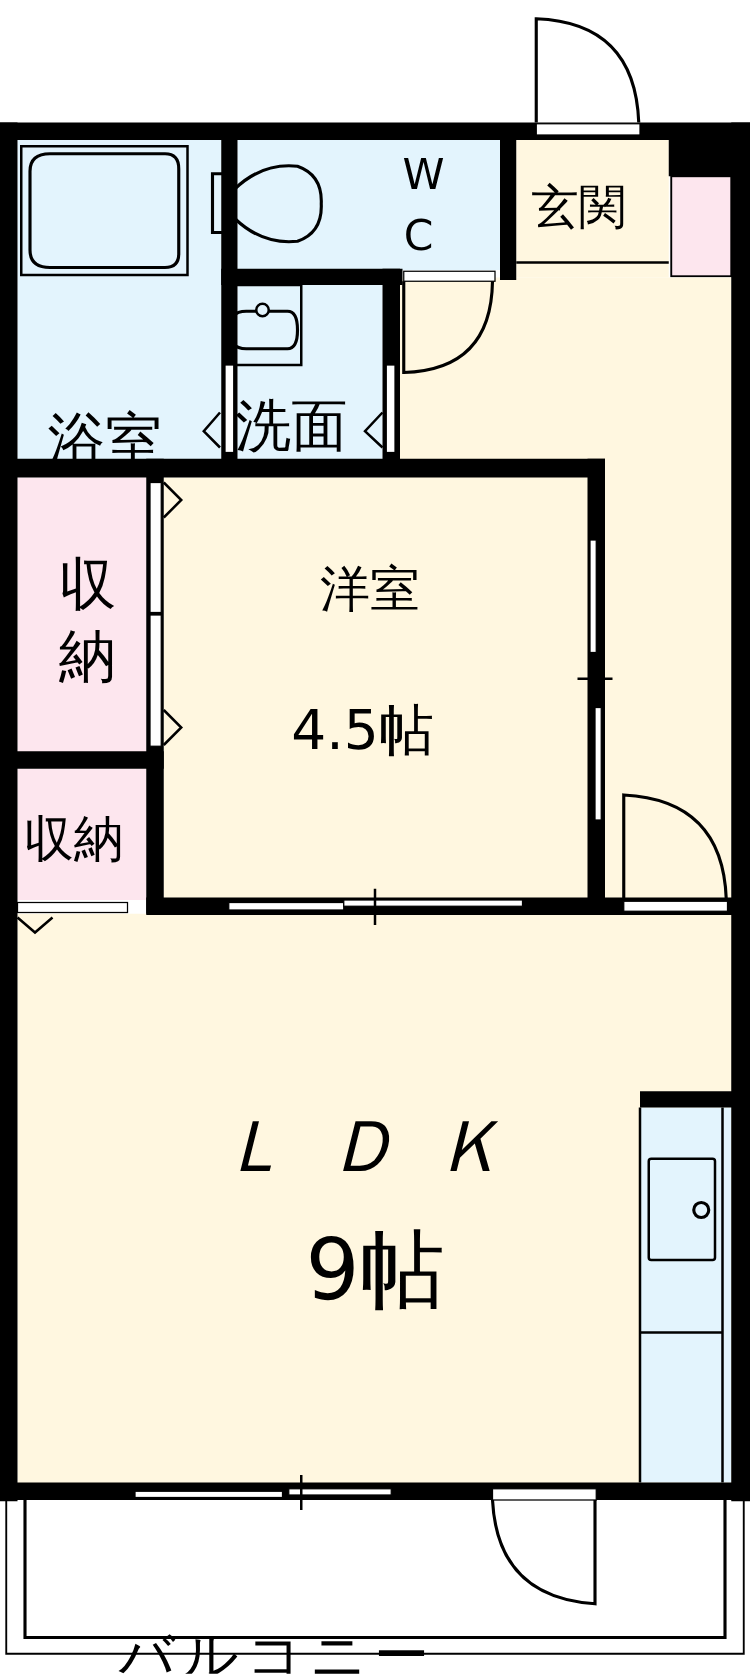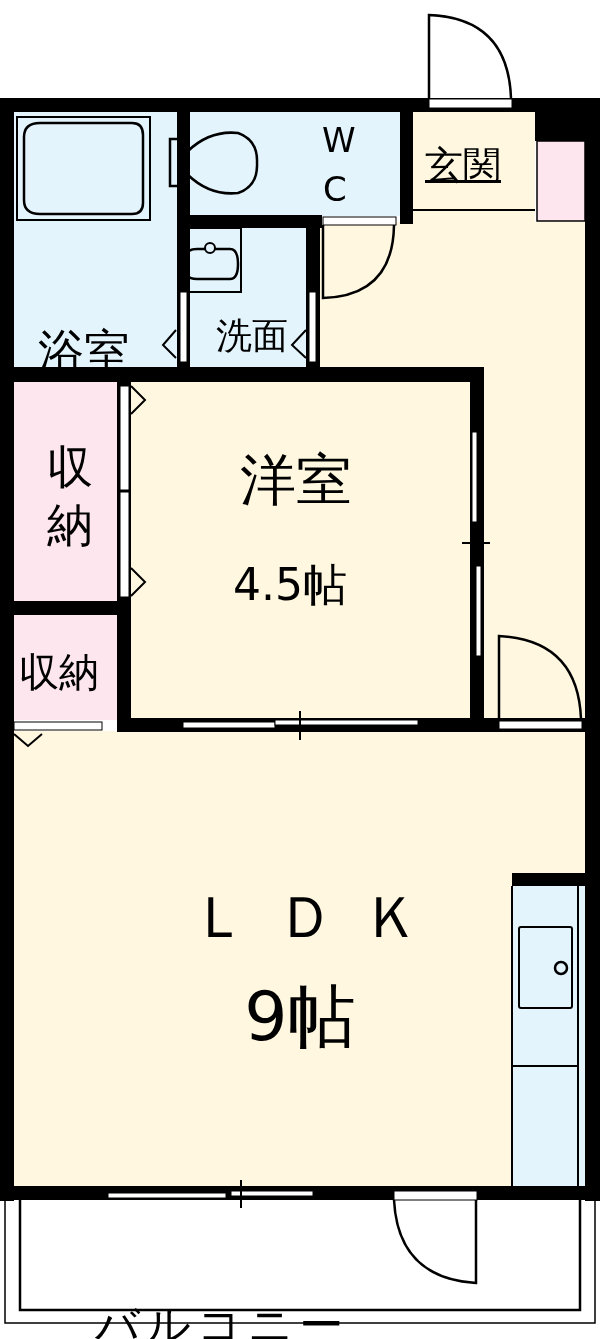--- a/index.html
+++ b/index.html
@@ -9,27 +9,27 @@
       position: absolute;
       font-family: "DejaVu Sans", "Liberation Sans", sans-serif;
       color: #000;
       white-space: nowrap;
       line-height: 1;
       text-align: center;
     }
     .lbl-bath { left: 38px; top: 280px; font-size: 46px; letter-spacing: 0px; margin-top: 48px; }
     .lbl-wc-w { left: 322px; top: 123px; font-size: 34px; }
     .lbl-wc-c { left: 323px; top: 172px; font-size: 34px; }
-    .lbl-entrance { left: 425px; top: 146px; font-size: 38px; text-decoration: underline; }
-    .lbl-washroom { left: 216px; top: 318px; font-size: 36px; }
+    .lbl-entrance { left: 425px; top: 146px; font-size: 38px; }
+    .lbl-washroom { left: 188px; top: 318px; font-size: 45px; }
     .lbl-storage1 { left: 40px; top: 438px; font-size: 46px; width: 60px; line-height: 58px; white-space: normal; }
     .lbl-storage2 { left: 19px; top: 652px; font-size: 40px; }
-    .lbl-western { left: 196px; top: 452px; font-size: 56px; width: 200px; }
+    .lbl-western { left: 196px; top: 452px; font-size: 40px; width: 200px; }
     .lbl-western-size { left: 170px; top: 563px; font-size: 44px; width: 240px; }
-    .lbl-ldk { left: 191px; top: 888px; font-size: 58px; letter-spacing: 28px; }
+    .lbl-ldk { left: 175px; top: 888px; font-size: 58px; letter-spacing: 28px; font-style: italic; }
     .lbl-ldk-size { left: 210px; top: 983px; font-size: 68px; width: 180px; text-align: center; }
     .lbl-balcony { left: 95px; top: 1288px; font-size: 44px; letter-spacing: 6px; margin-top: 15px; }
   </style>
 </head>
 <body>
 
 <svg id="plan" viewBox="0 0 600 1339" xmlns="http://www.w3.org/2000/svg">
 
   <rect x="14" y="112" width="163" height="256" fill="#e3f4fd"></rect>
 

